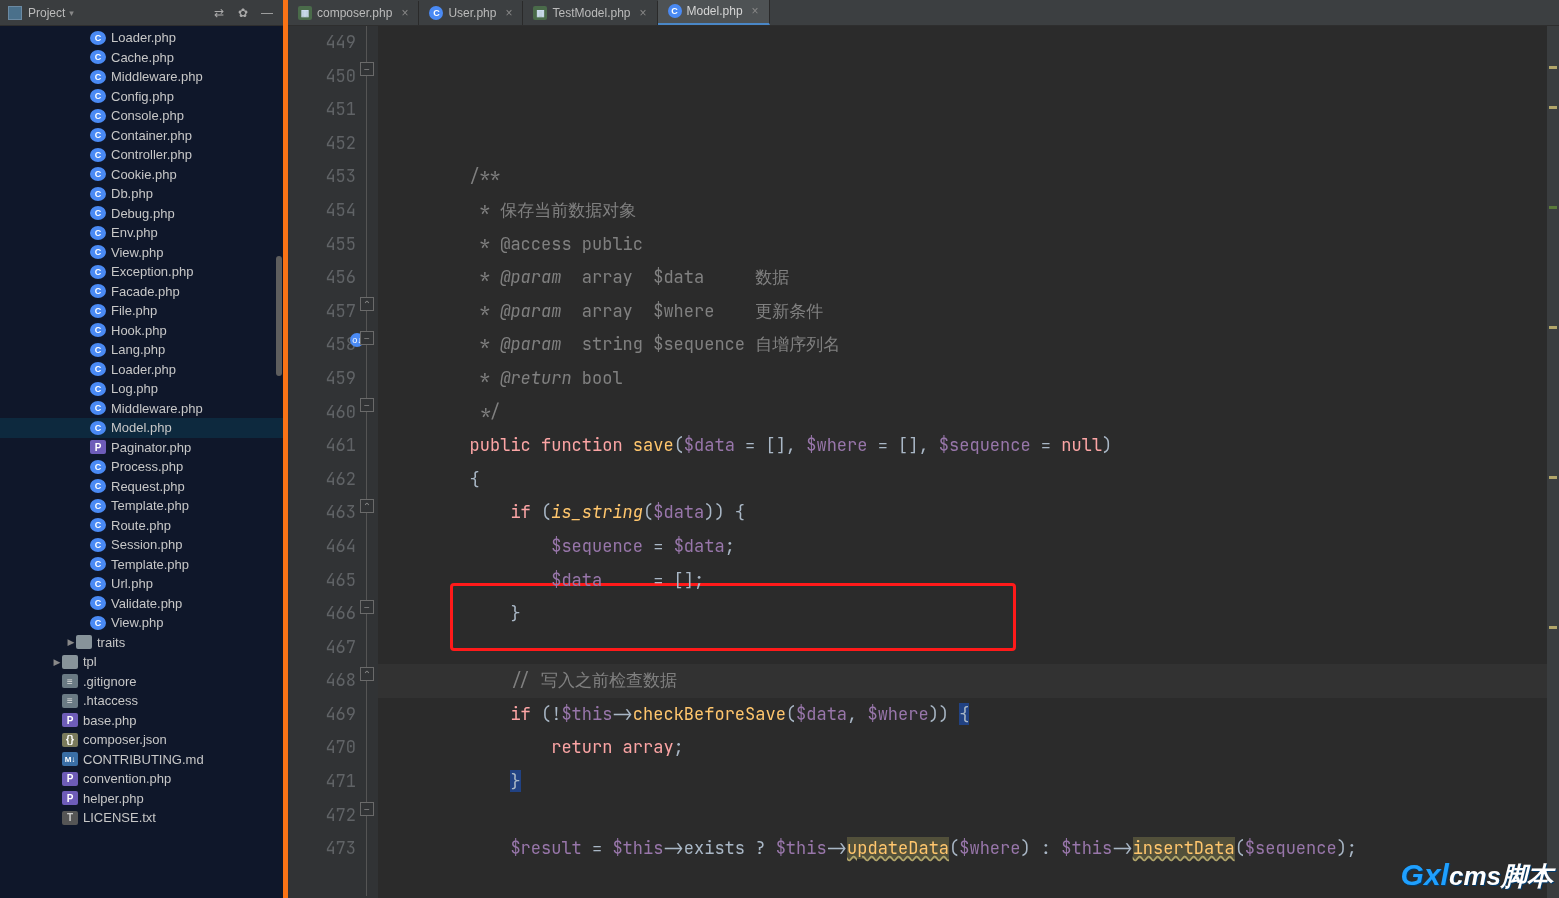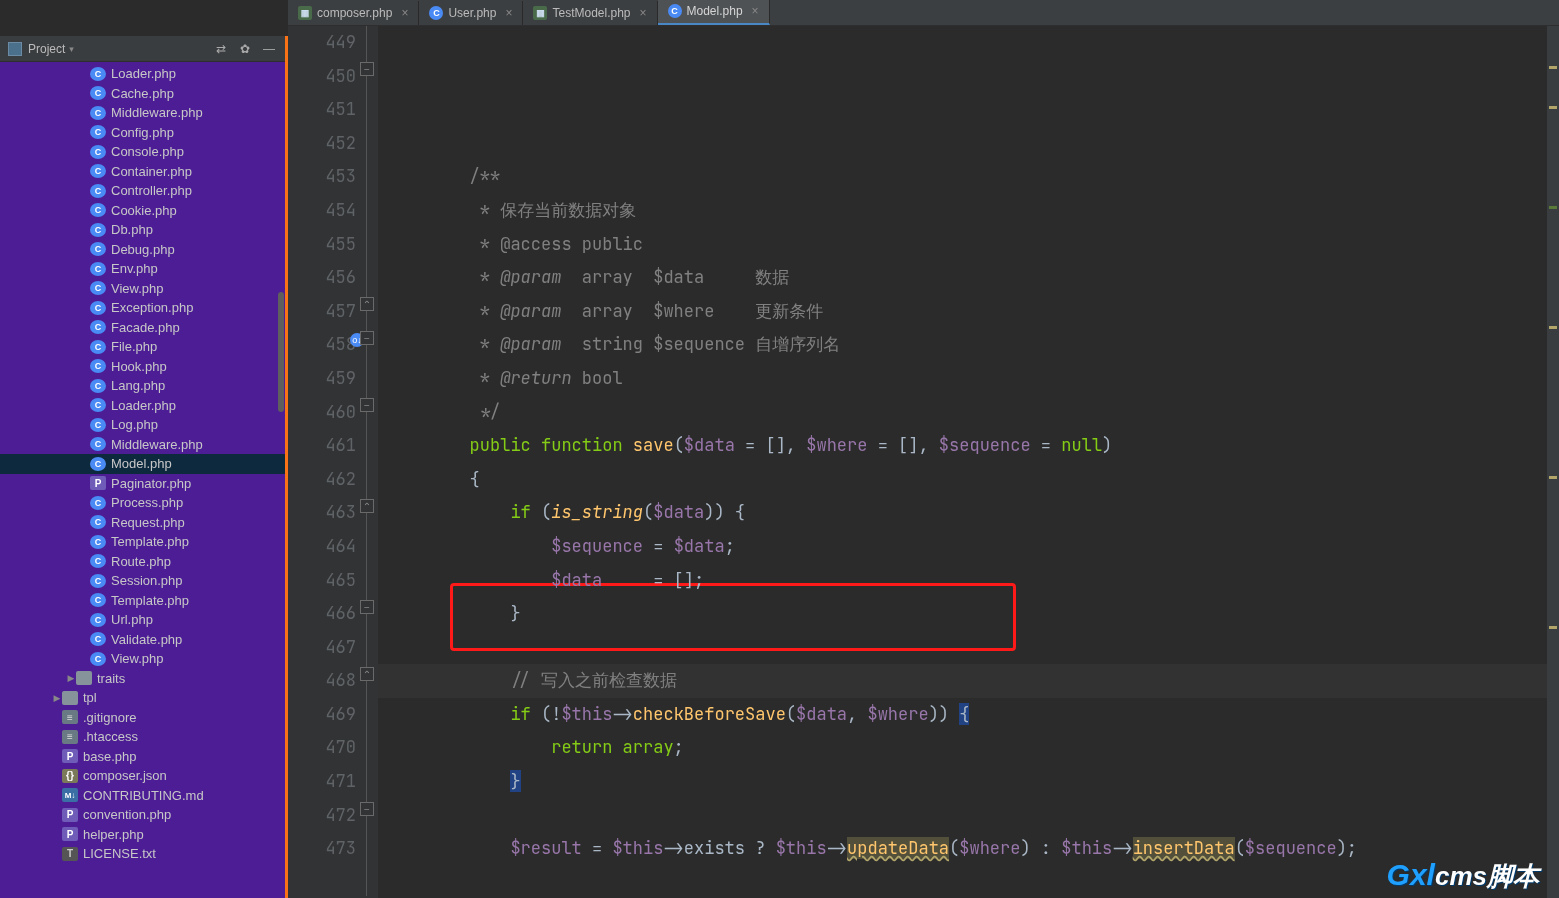--- a/index.html
+++ b/index.html
@@ -1,18 +1,18 @@
 <!DOCTYPE html>
 <html><head>
 <meta charset="utf-8">
 <style>
 * { margin:0; padding:0; box-sizing:border-box; }
 body { font-family:"Microsoft YaHei","Segoe UI",sans-serif; background:#2b2b2b; color:#a9b7c6; width:1559px; height:898px; overflow:hidden; }
 .ide { display:flex; width:100%; height:100%; }
-.sidebar { width:288px; background:#4c1d95; display:flex; flex-direction:column; border-right:3px solid #f97316;margin-top:36px; }
+.sidebar { width:288px; background:#0f172a; display:flex; flex-direction:column; border-right:5px solid #f97316; }
 .sidebar-header { height:26px; background:#3a3d3f; display:flex; align-items:center; padding:0 8px; border-bottom:1px solid #2e2e2e; color:#bbb; font-size:12px; }
 .sidebar-header .proj-icon { width:14px; height:14px; background:#4a708b; border:1px solid #6b8aa3; margin-right:6px; }
 .sidebar-header .spacer { flex:1; }
 .sidebar-header .hicon { width:16px; height:16px; margin-left:8px; display:flex; align-items:center; justify-content:center; color:#aaa; cursor:pointer; }
 .tree { flex:1; overflow:auto; font-size:13px; padding-top:2px; position:relative; }
 .tree-row { height:19.5px; display:flex; align-items:center; padding-left:10px; cursor:pointer; white-space:nowrap; color:#c7c7c7; }
 .tree-row.selected { background:#0d293e; }
 .tree-row .indent { display:inline-block; }
 .tree-row .arrow { width:10px; display:inline-block; color:#888; font-size:9px; text-align:center; }
 .tree-row .ficon { width:16px; height:14px; margin-right:5px; display:inline-flex; align-items:center; justify-content:center; font-size:10px; font-weight:bold; border-radius:2px; }
@@ -33,30 +33,30 @@
 .tab .tabicon.cls { background:#4a8af4; color:#fff; }
 .tab .close { color:#888; font-size:12px; margin-left:4px; }
 .editor { flex:1; display:flex; overflow:hidden; position:relative; }
 .gutter { width:90px; background:#313335; display:flex; position:relative; }
 .linenos { flex:1; text-align:right; padding-right:22px; font-family:"JetBrains Mono",Consolas,monospace; font-size:17px; color:#606366; line-height:33.6px; padding-top:0; }
 .fold-col { position:absolute; right:0; top:0; width:20px; height:100%; }
 .fold-mark { position:absolute; width:14px; height:14px; border:1px solid #6a6a6a; background:#313335; color:#8a8a8a; font-size:10px; display:flex; align-items:center; justify-content:center; left:2px; }
 .fold-line { position:absolute; left:8px; width:1px; background:#555; }
 .override-icon { position:absolute; left:62px; width:14px; height:14px; border-radius:50%; background:#4a8af4; font-size:9px; color:#fff; display:flex; align-items:center; justify-content:center; }
 .code { flex:1; font-family:"JetBrains Mono",Consolas,monospace; font-size:17px; line-height:33.6px; white-space:pre; padding-left:10px; color:#a9b7c6; position:relative; }
-.code .kw { color:#84cc16; }
+.code .kw { color:#fca5a5; }
 .code .fn { color:#ffc66d; }
 .code .var { color:#9876aa; }
 .code .cm { color:#808080; }
 .code .cm-it { color:#808080; font-style:italic; }
 .code .err { background:#52503a; text-decoration:underline wavy #b2a66a; }
 .highlight-box { position:absolute; border:3px solid #ff1a1a; border-radius:4px; pointer-events:none; }
 .caret-line { position:absolute; left:0; right:0; height:33.6px; background:#323232; z-index:0; }
 .sel-brace { background:#214283; }
-.watermark { position:absolute; right:20px; bottom:4px; font-size:30px; font-weight:bold; font-style:italic; color:#1fa0ff; text-shadow:1px 1px 0 #003a6b; pointer-events:none;margin-left:36px; }
+.watermark { position:absolute; right:6px; bottom:4px; font-size:30px; font-weight:bold; font-style:italic; color:#1fa0ff; text-shadow:1px 1px 0 #003a6b; pointer-events:none;margin-left:36px; }
 .watermark .sub { color:#fff; font-size:26px; }
 .rscroll { position:absolute; right:0; top:0; width:12px; height:100%; background:#3a3d3f; }
 .rscroll .mk { position:absolute; left:2px; width:8px; height:3px; }
 </style>
 </head>
 <body>
 
 <div class="ide">
   <div class="sidebar">
     <div class="sidebar-header">

